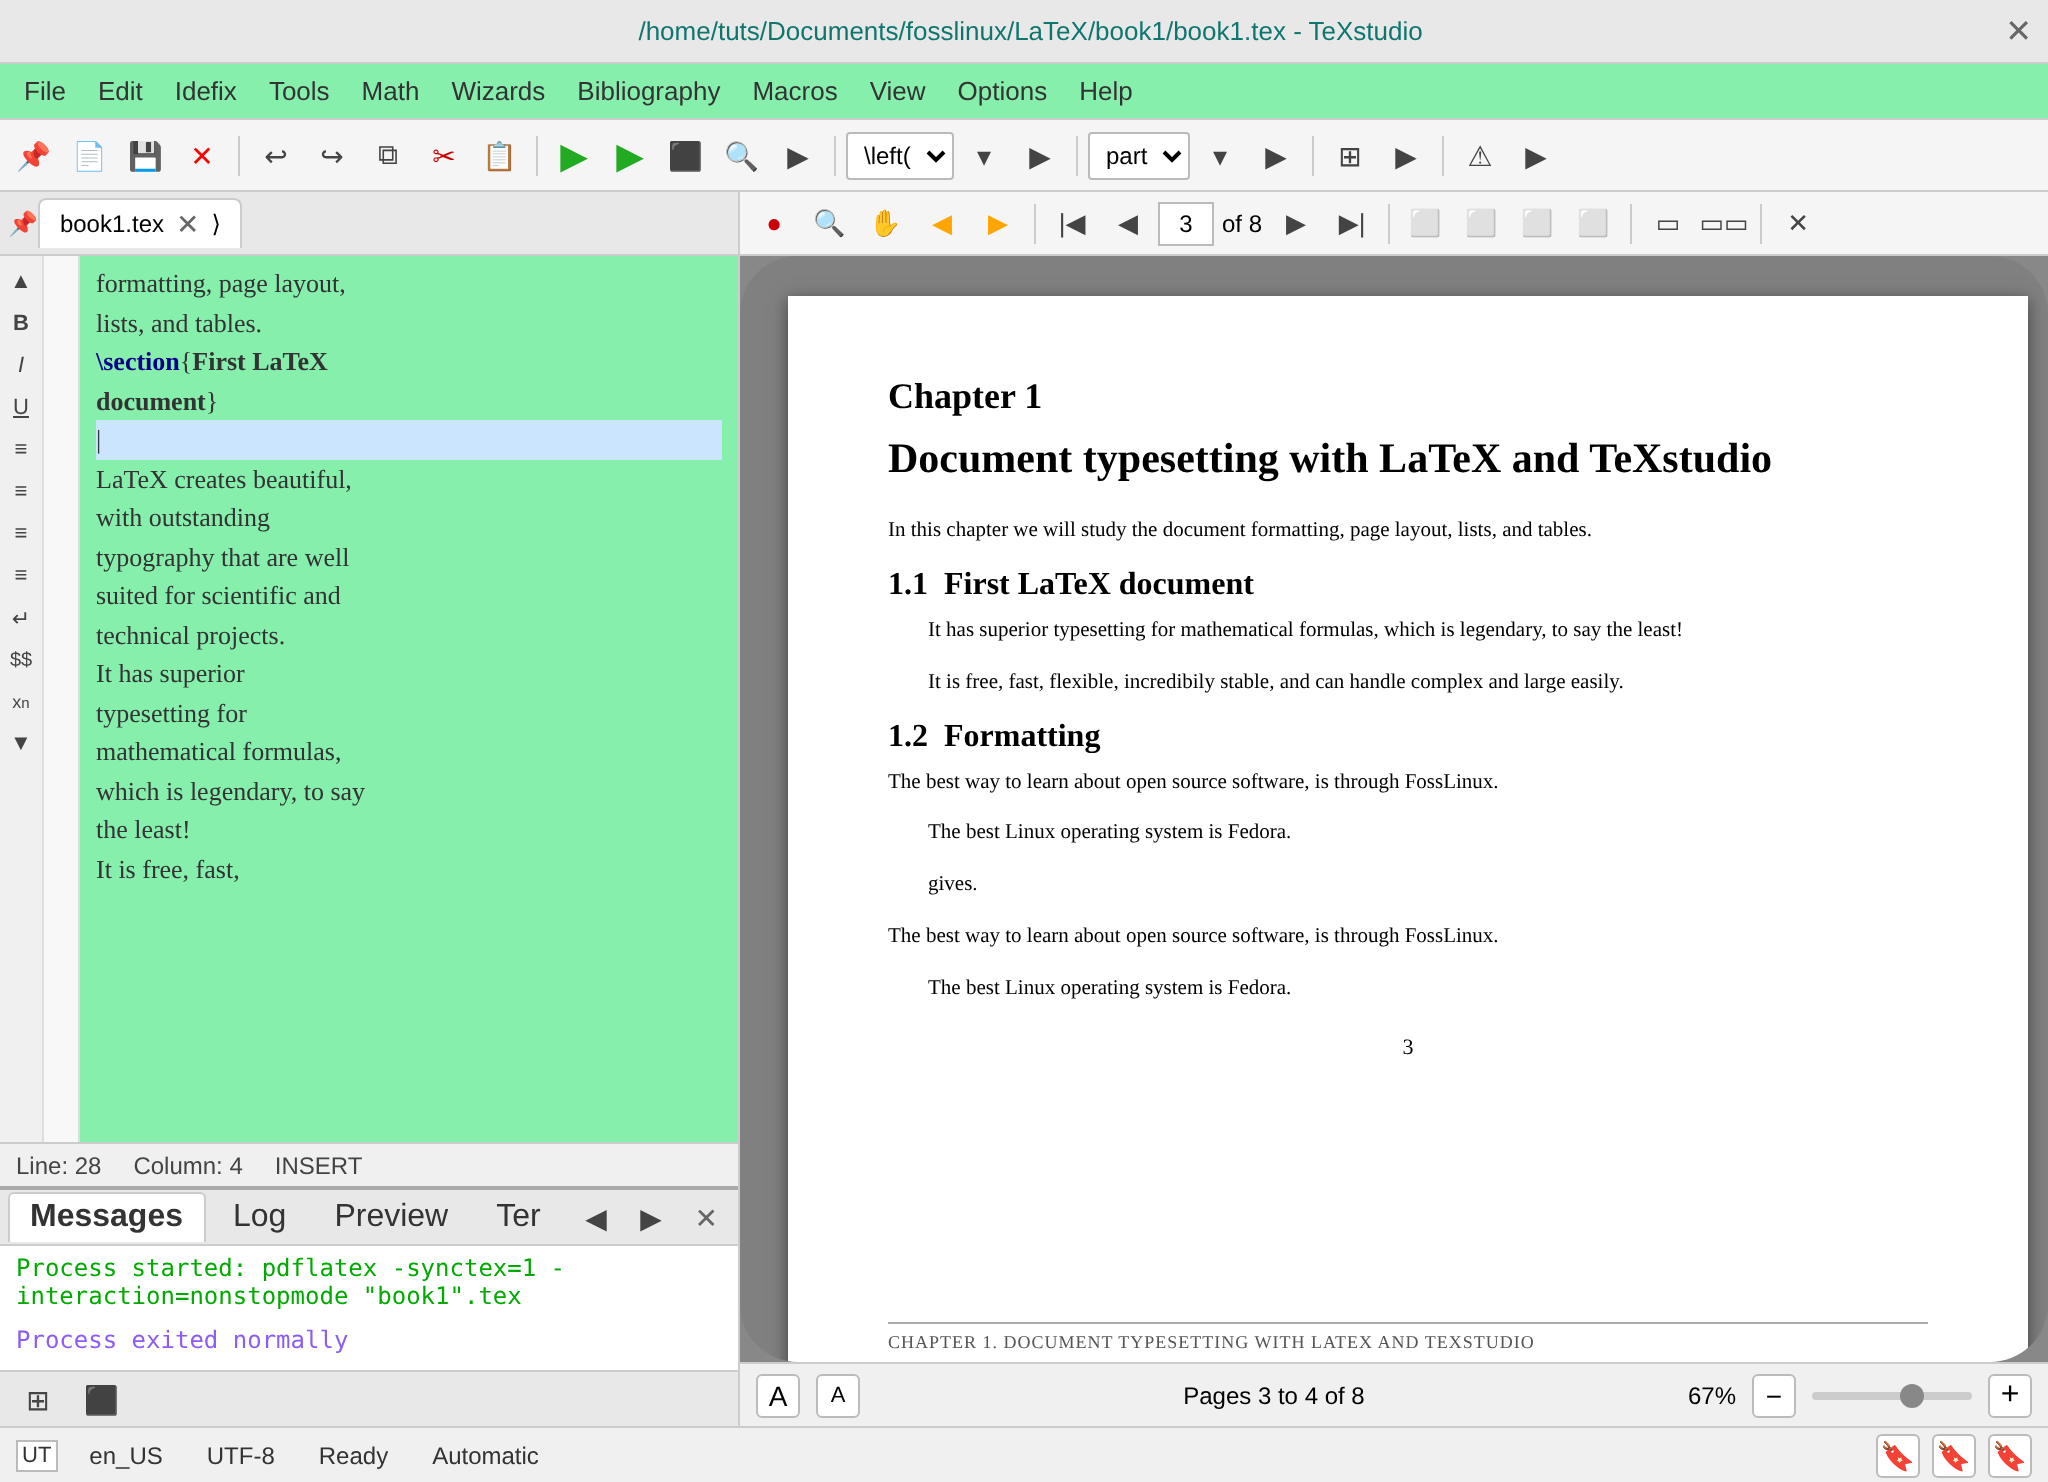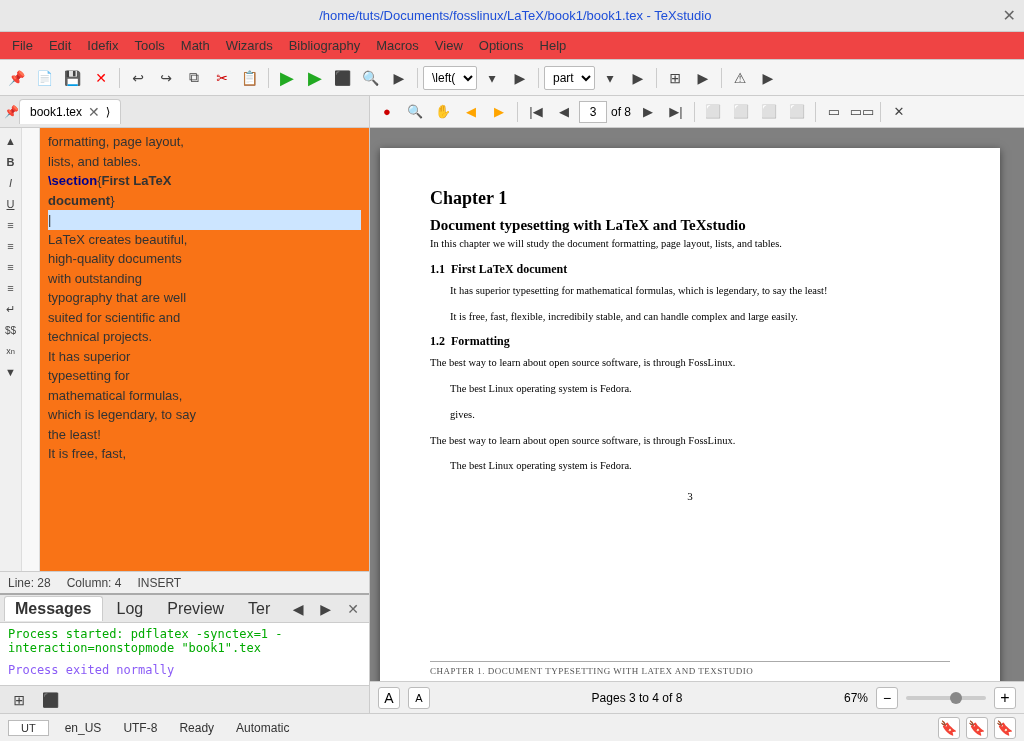--- a/index.html
+++ b/index.html
@@ -19,35 +19,35 @@
       background: #e8e8e8;
       border-bottom: 1px solid #ccc;
       display: flex;
       align-items: center;
       justify-content: space-between;
       padding: 4px 8px;
       height: 32px;
     }
     #title-bar .title {
       font-size: 13px;
-      color: #1d4ed8;
+      color: #0f766e;
       flex: 1;
       text-align: center;
     }
     #title-bar .close-btn {
       font-size: 16px;
       cursor: pointer;
       color: #666;
       background: none;
       border: none;
     }
 
     
     #menu-bar {
-      background: #ef4444;
+      background: #86efac;
       border-bottom: 1px solid #ccc;
       display: flex;
       align-items: center;
       padding: 2px 4px;
       height: 28px;
     }
     .menu-item {
       padding: 3px 8px;
       cursor: pointer;
       font-size: 13px;
@@ -142,22 +142,22 @@
     .tab-pin {
       color: orange;
       font-size: 12px;
     }
 
     
     #editor-content {
       flex: 1;
       overflow: hidden;
       display: flex;
-      background: #f97316;
-      font-family: Liberation Sans, sans-serif;
+      background: #86efac;
+      font-family: Liberation Serif, serif;
       font-size: 13px;
     }
     #line-gutter {
       width: 18px;
       background: #f8f8f8;
       border-right: 1px solid #ddd;
       color: #888;
       font-size: 11px;
       padding-top: 4px;
       display: flex;
@@ -286,52 +286,54 @@
       text-align: center;
       border: 1px solid #bbb;
       font-size: 12px;
     }
     #pdf-viewer {
       flex: 1;
       background: #808080;
       overflow: hidden;
       display: flex;
       flex-direction: column;
-      align-items: flex-start;
+      align-items: flex-end;
       padding: 20px 10px;
       position: relative;
+      border-radius: 29px;
     }
     #pdf-page {
       background: white;
       width: 620px;
       min-height: 540px;
       padding: 40px 50px;
       box-shadow: 0 2px 8px rgba(0,0,0,0.5);
       font-family: 'Times New Roman', Times, serif;
       font-size: 11px;
       position: relative;
       overflow: hidden;
     }
     .pdf-chapter {
       font-size: 18px;
       font-weight: bold;
       margin-bottom: 6px;
     }
     .pdf-title {
-      font-size: 15px;
+      font-size: 21px;
       font-weight: bold;
+      margin-bottom: 14px;
       line-height: 1.4;
     }
     .pdf-body {
       font-size: 10.5px;
       line-height: 1.5;
       margin-bottom: 10px;
     }
     .pdf-section-title {
-      font-size: 12px;
+      font-size: 16px;
       font-weight: bold;
       margin-bottom: 6px;
       margin-top: 10px;
     }
     .pdf-indent {
       padding-left: 20px;
     }
     .pdf-page-num {
       text-align: center;
       font-size: 11px;
@@ -526,21 +528,20 @@
       <div id="editor-content">
         <div id="line-gutter">
         </div>
         <div id="code-area">
           <div class="code-line">formatting, page layout,</div>
           <div class="code-line">lists, and tables.</div>
           <div class="code-line"><span class="code-keyword">\section</span>{<strong>First LaTeX</strong></div>
           <div class="code-line"><strong>document</strong>}</div>
           <div class="code-line code-cursor-line">|</div>
           <div class="code-line">LaTeX creates beautiful,</div>
-          <div class="code-line">high-quality documents</div>
           <div class="code-line">with outstanding</div>
           <div class="code-line">typography that are well</div>
           <div class="code-line">suited for scientific and</div>
           <div class="code-line">technical projects.</div>
           <div class="code-line"></div>
           <div class="code-line">It has superior</div>
           <div class="code-line">typesetting for</div>
           <div class="code-line">mathematical formulas,</div>
           <div class="code-line">which is legendary, to say</div>
           <div class="code-line">the least!</div>
@@ -635,21 +636,21 @@
       <div class="pdf-zoom-btn">−</div>
       <div id="zoom-slider">
         <div id="zoom-thumb"></div>
       </div>
       <div class="pdf-zoom-btn" style="font-size:16px">+</div>
     </div>
   </div>
 </div>
 
 <div id="status-bar">
-  <div class="status-item" style="font-size:11px; border:1px solid #bbb; padding:1px 12px; background:#fff; cursor:pointer;">
+  <div class="status-item" style="font-size:11px; border:1px solid #bbb; padding:1px 2px; background:#fff; cursor:pointer;">
     <span>UT</span>
   </div>
   <div class="status-item">en_US</div>
   <div class="status-item">UTF-8</div>
   <div class="status-item">Ready</div>
   <div class="status-item">Automatic</div>
   <div style="margin-left:auto; display:flex; gap:6px; align-items:center;">
     <div class="pdf-zoom-btn" style="font-size:14px; color:#555;">🔖</div>
     <div class="pdf-zoom-btn" style="font-size:14px; color:#555;">🔖</div>
     <div class="pdf-zoom-btn" style="font-size:14px; color:#555;">🔖</div>

